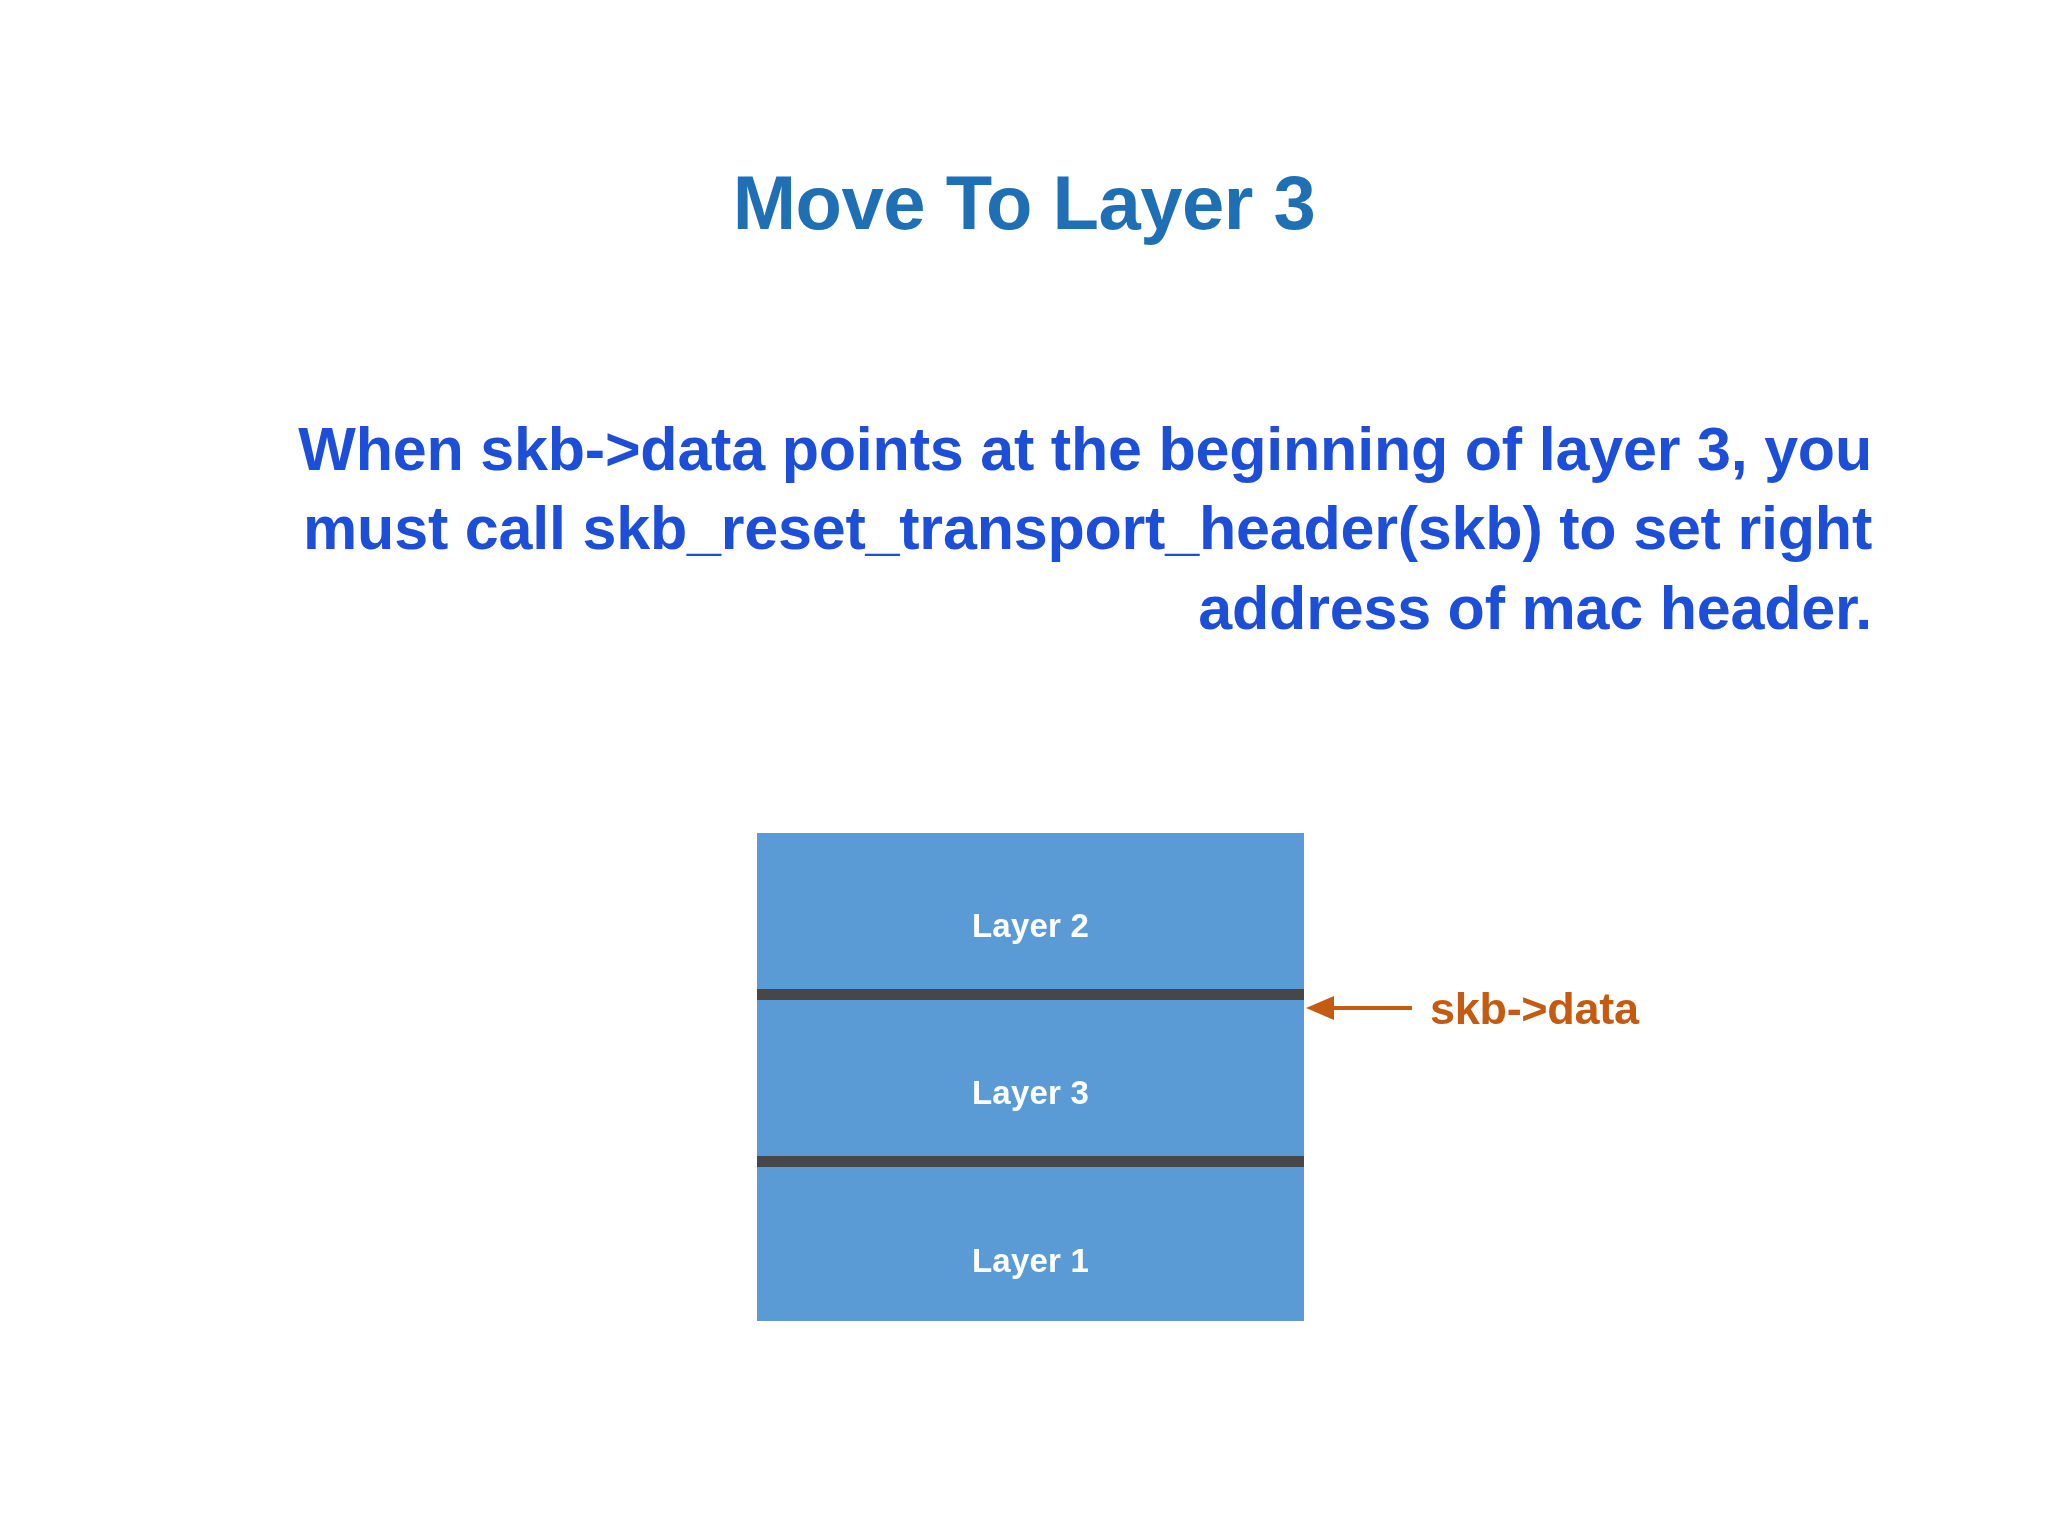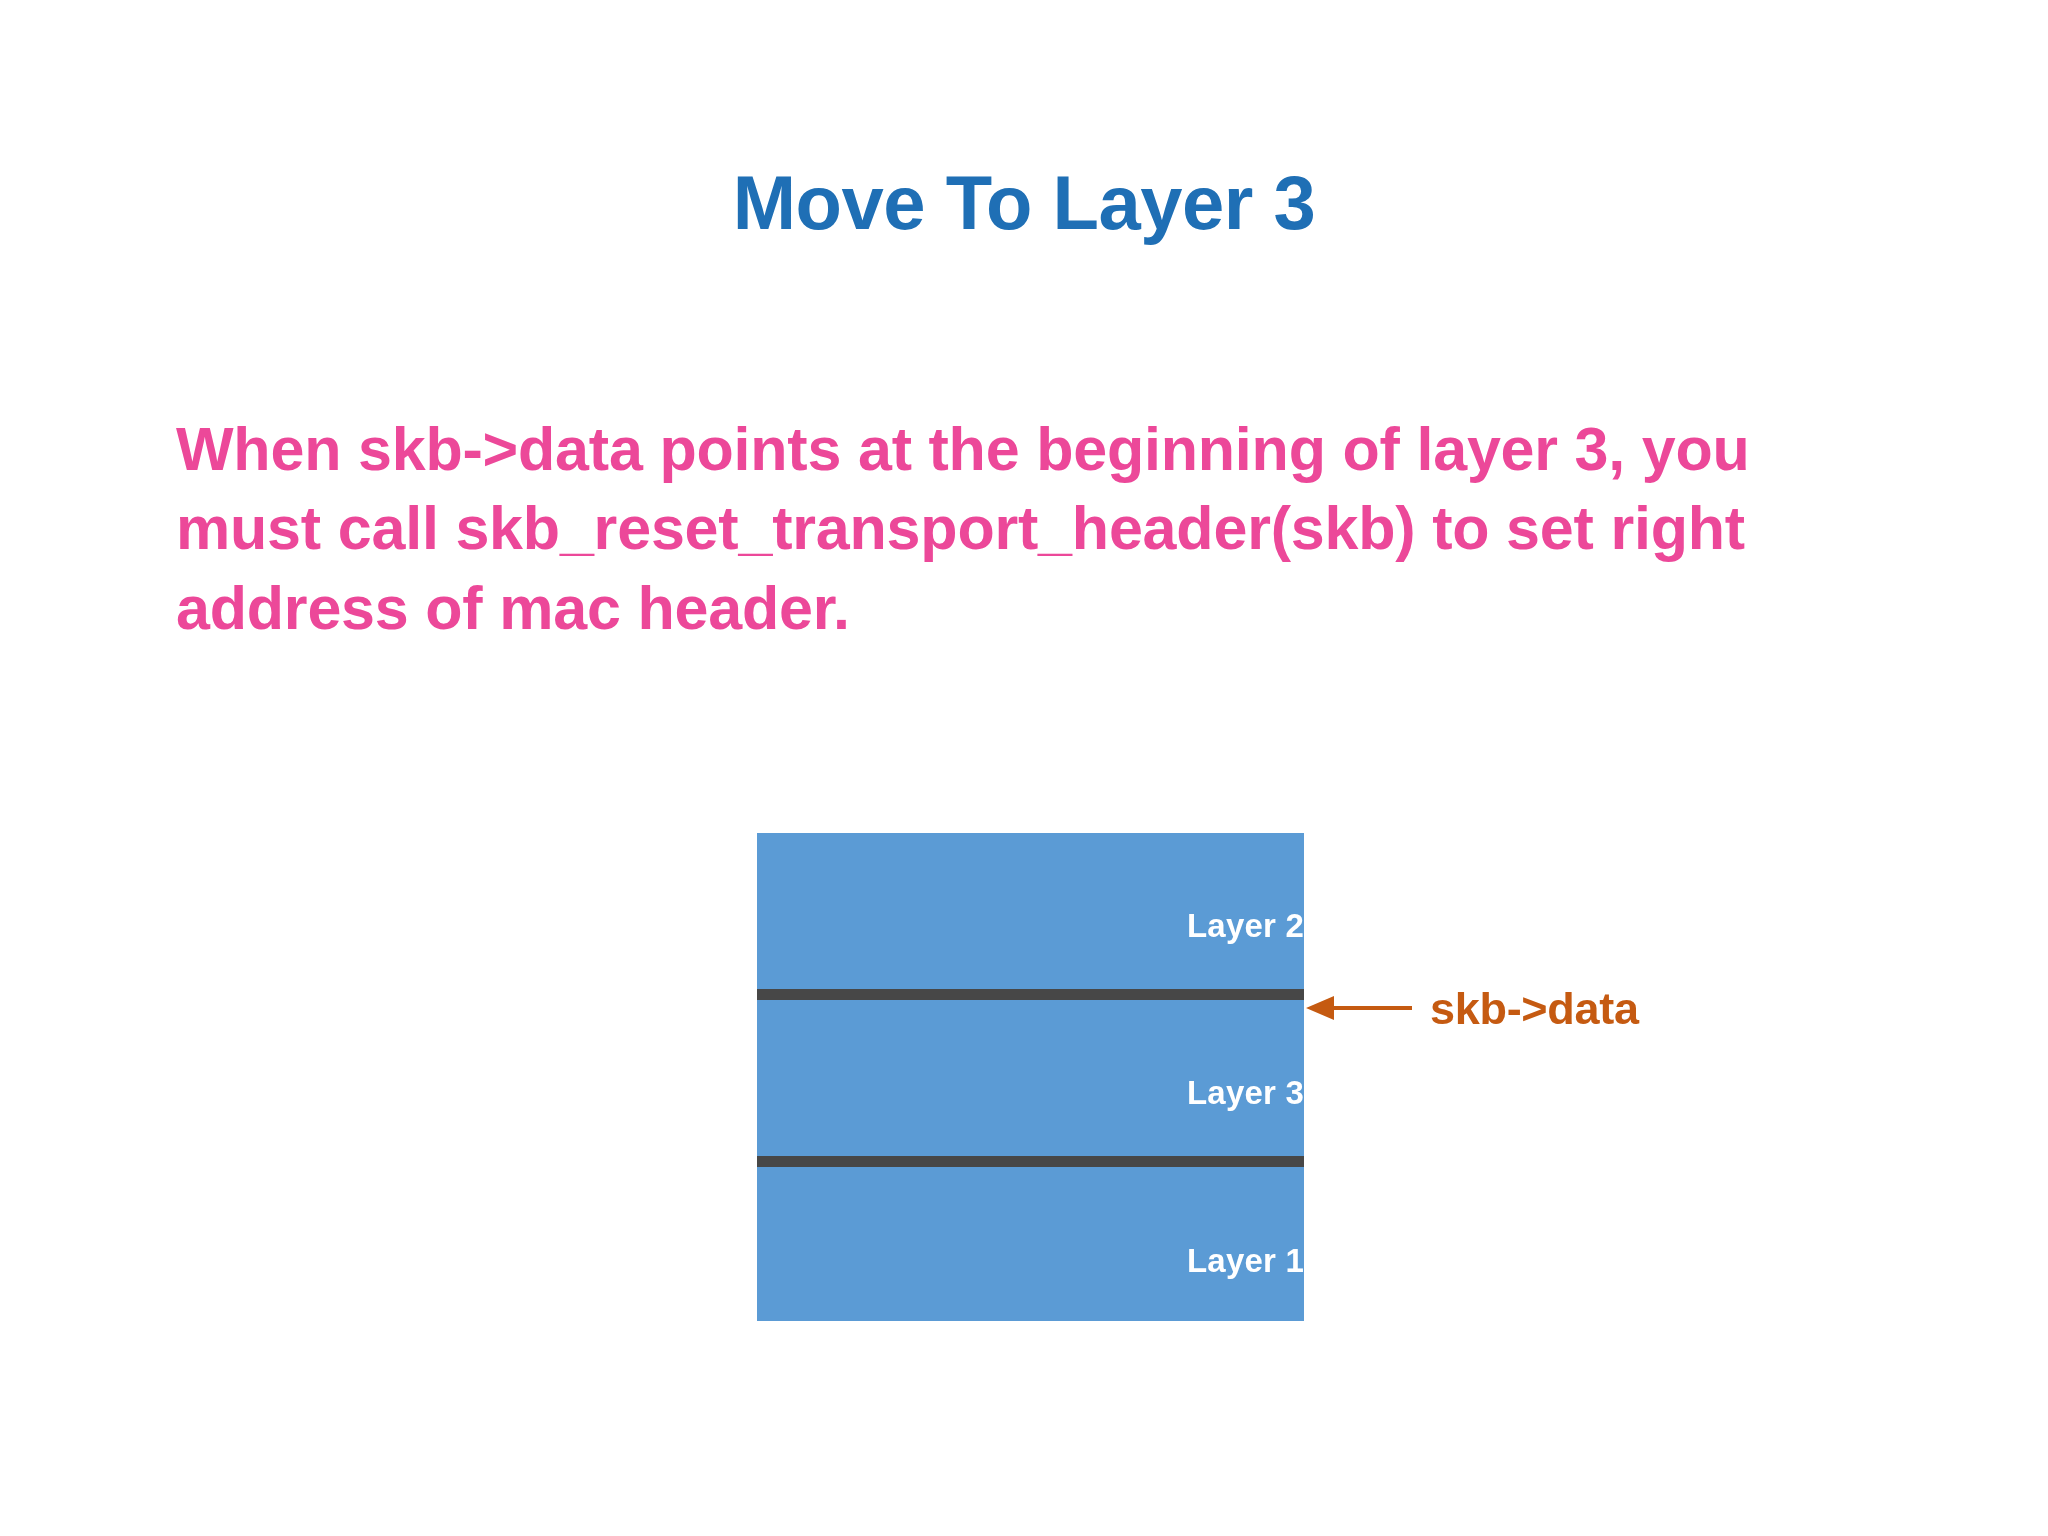--- a/index.html
+++ b/index.html
@@ -34,24 +34,24 @@
     line-height: 1.05;
     white-space: nowrap;
   }
 
   
   #body-text {
     position: absolute;
     left: 176px;
     top: 410px;
     width: 1696px;
-    text-align: left;
+    text-align: right;
     font-size: 61px;
     font-weight: bold;
-    color: #ec4899;
+    color: #1d4ed8;
     line-height: 1.30;
     letter-spacing: -0.2px;
   }
 
   
   #diagram {
     position: absolute;
     left: 757px;
     top: 833px;
     width: 547px;
@@ -61,21 +61,21 @@
     position: absolute;
     left: 0;
     width: 547px;
     background: #5B9BD5;
     box-sizing: border-box;
   }
   .layer-label {
     position: absolute;
     left: 0;
     width: 547px;
-    text-align: right;
+    text-align: center;
     color: #ffffff;
     font-size: 33px;
     font-weight: bold;
     letter-spacing: 0.2px;
   }
   #layer2-box { top: 0px;   height: 156px; }
   #layer3-box { top: 167px; height: 156px; }
   #layer4-box { top: 334px; height: 154px; }
 
   #layer2-label { top: 74px;  }

